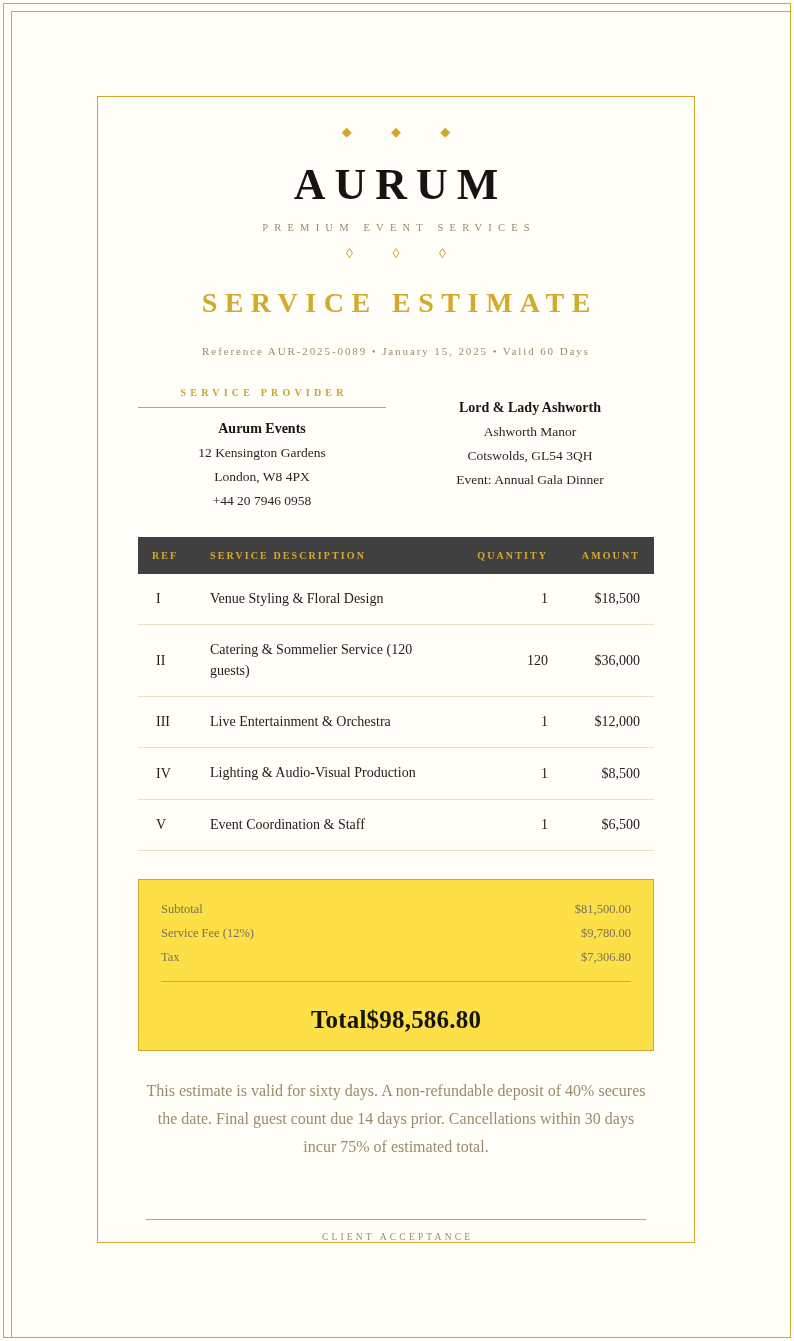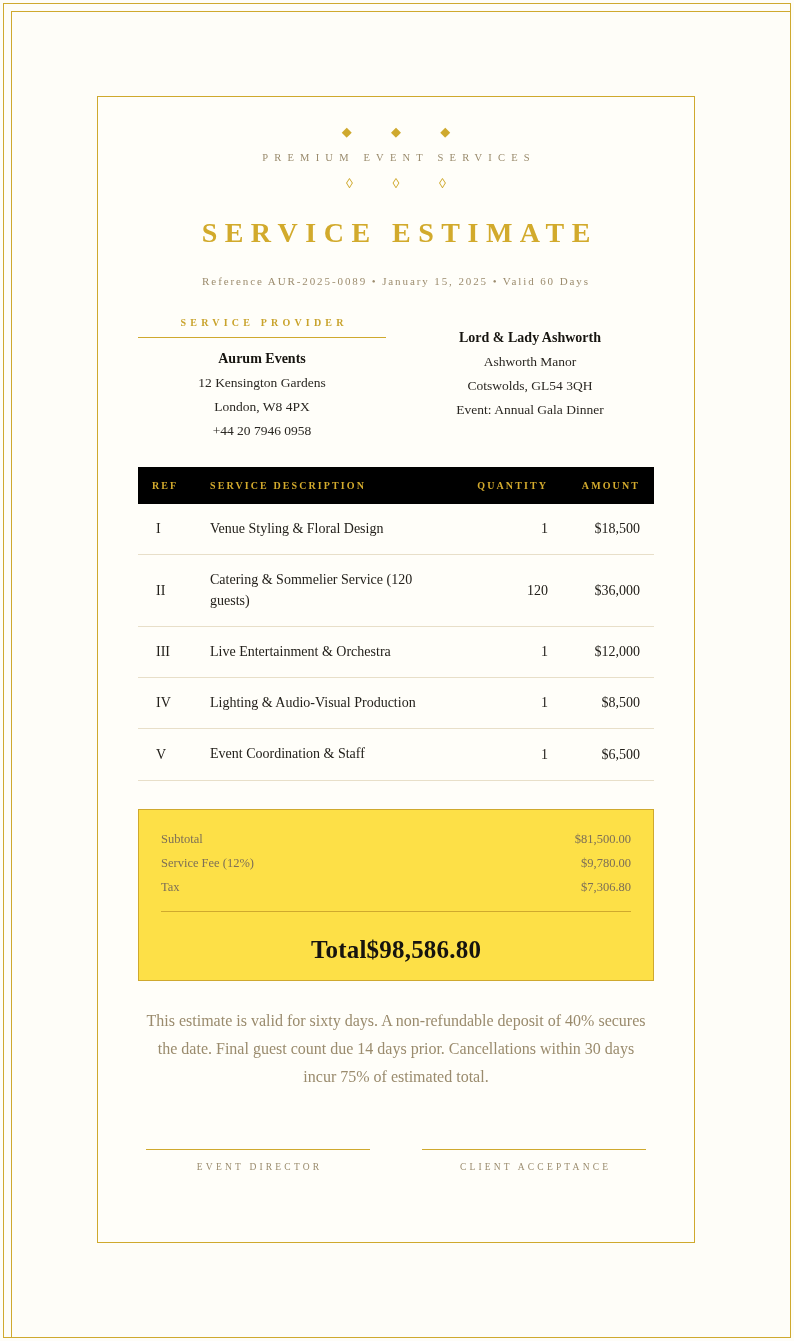--- a/index.html
+++ b/index.html
@@ -136,21 +136,21 @@
   }
 
   
   .svc-table {
     width: 100%;
     border-collapse: collapse;
     margin-top: 28px;
     table-layout: fixed;
   }
   .svc-table thead th {
-    background: #000000;
+    background: #404040;
     color: #d4ab2d;
     font-size: 10px;
     font-weight: bold;
     letter-spacing: 2.1px;
     padding: 13px 0;
     text-align: left;
   }
   .svc-table thead th.c-ref      { width: 58px;  padding-left: 14px; }
   .svc-table thead th.c-desc     { }
   .svc-table thead th.c-qty      { width: 96px;  text-align: right; }
@@ -233,20 +233,21 @@
 
 <div class="page-frame">
   <div class="page-frame-inner"></div>
 </div>
 
 <div class="card">
   <div class="card-inner">
 
     <div class="diamond-row solid">◆ ◆ ◆</div>
 
+    <div class="brand">AURUM</div>
     <div class="tagline">PREMIUM EVENT SERVICES</div>
 
     <div class="diamond-row hollow">◊ ◊ ◊</div>
 
     <div class="doc-title">SERVICE ESTIMATE</div>
     <div class="doc-meta">Reference AUR-2025-0089  •  January 15, 2025  •  Valid 60 Days</div>
 
     <div class="parties">
       <div class="party">
         <div class="party-label">SERVICE PROVIDER</div>
@@ -322,22 +323,18 @@
       <div class="grand-divider">
         <span class="grand-total">Total</span><span class="grand-total">$98,586.80</span>
       </div>
     </div>
 
     <div class="terms">This estimate is valid for sixty days. A non-refundable deposit of 40% secures the date. Final guest count due 14 days prior. Cancellations within 30 days incur 75% of estimated total.</div>
 
     <div class="signatures">
       <div class="sig">
         <div class="sig-line"></div>
-        <div class="sig-label">EVENT DIRECTOR</div>
-      </div>
-      <div class="sig">
-        <div class="sig-line"></div>
         <div class="sig-label">CLIENT ACCEPTANCE</div>
       </div>
     </div>
 
   </div>
 </div>
 
 </body></html>

